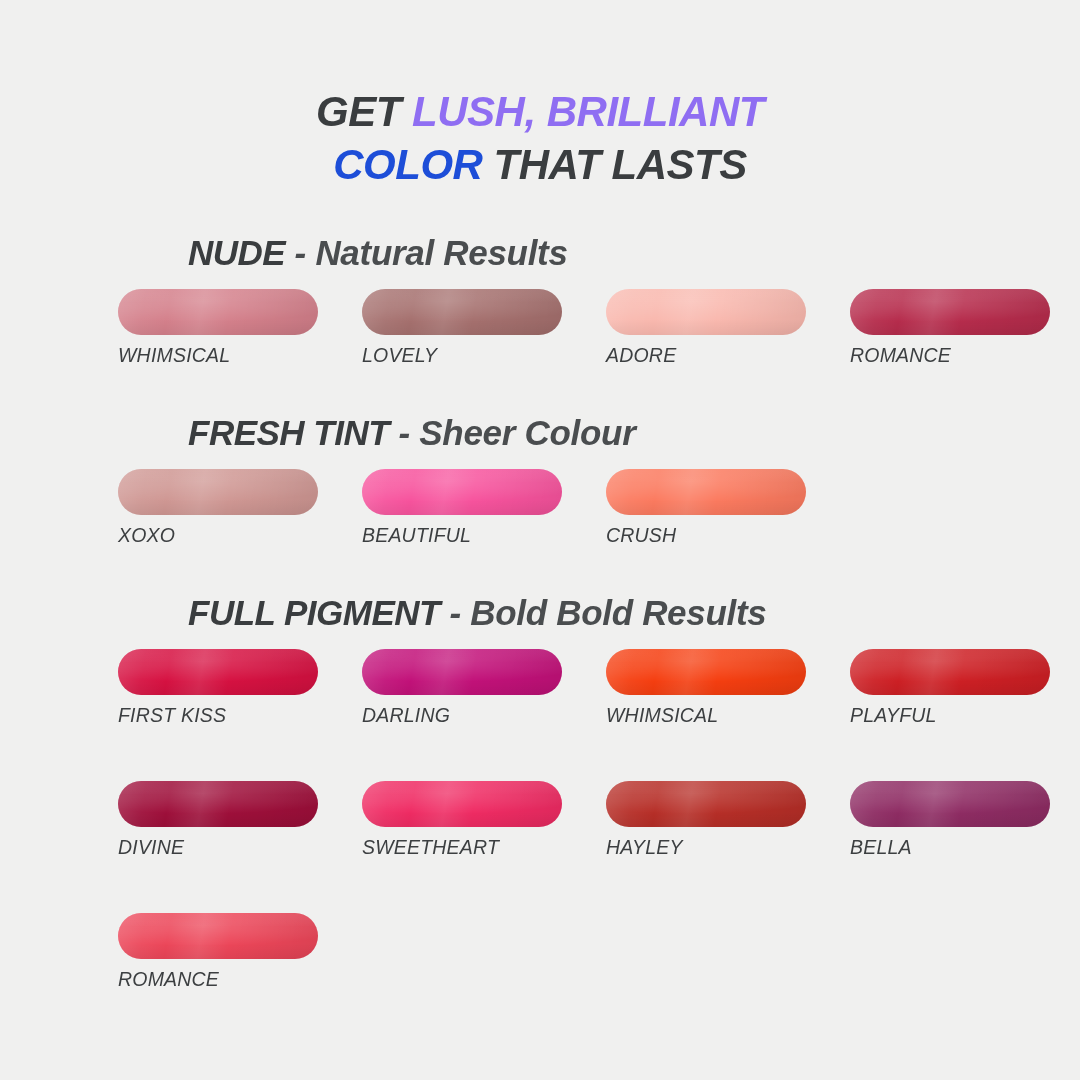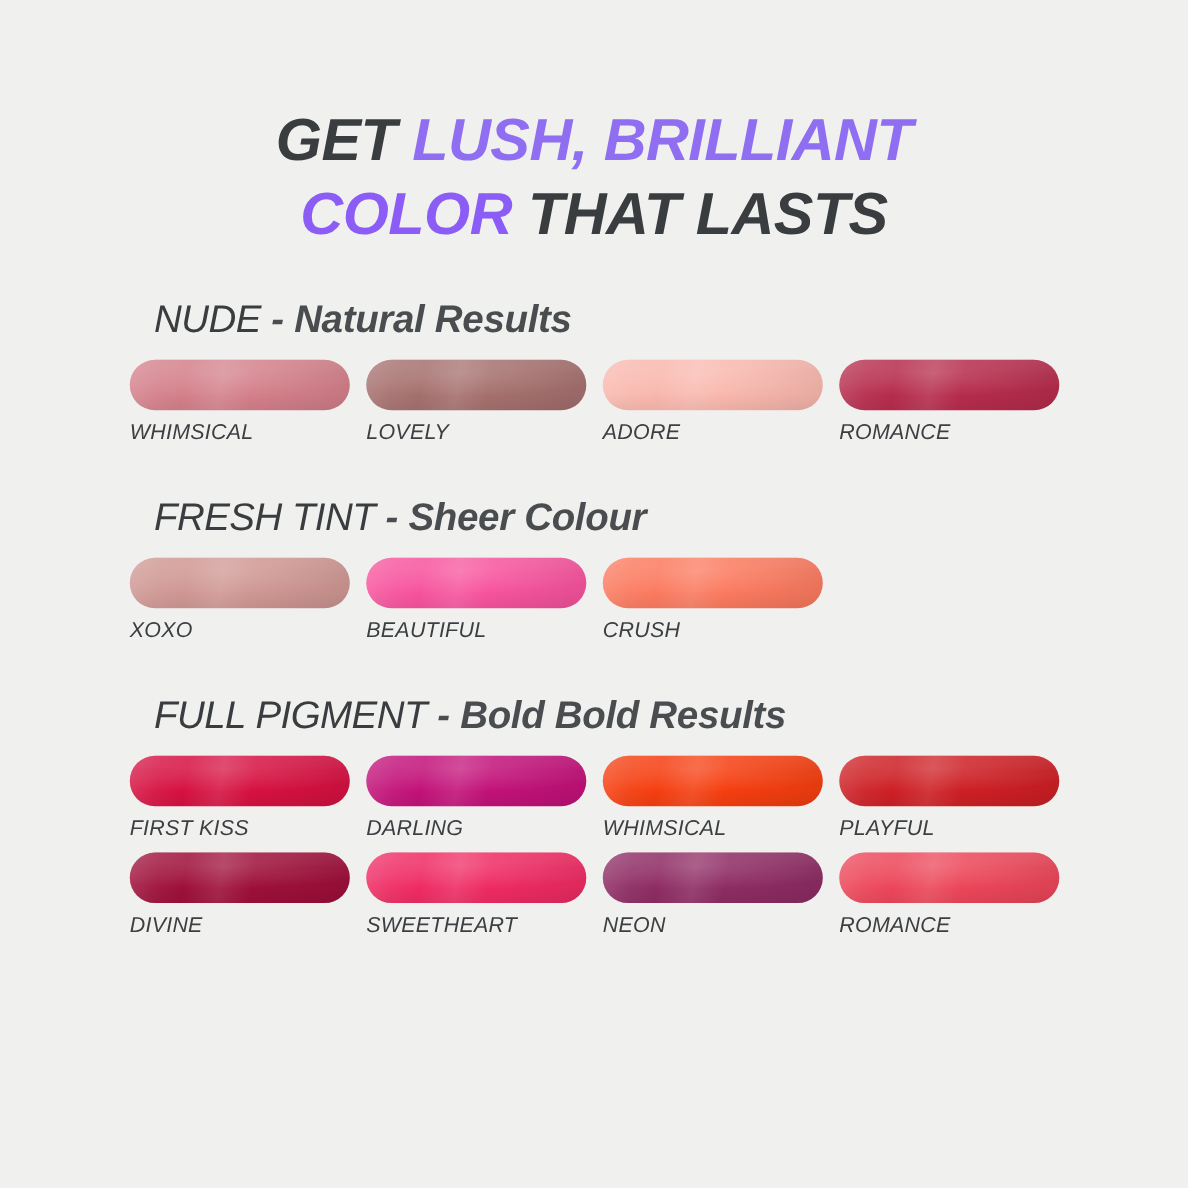--- a/index.html
+++ b/index.html
@@ -22,21 +22,21 @@
     background: #f0f0ef;
     box-sizing: border-box;
   }
 
   
   .headline {
     text-align: center;
     padding: 58px 70px 0 70px;
     font-weight: bold;
     font-style: italic;
-    font-size: 54px;
+    font-size: 42px;
     line-height: 1.25;
     letter-spacing: -0.5px;
     color: #3a3d3f;
   }
   .headline .hl-accent { color: #8f6ef2; }
   .headline .hl-line { display: block; white-space: nowrap; }
 
   
   .sections {
     padding: 0 0 0 118px;
@@ -48,34 +48,36 @@
 
   .section-title {
     font-size: 35px;
     font-style: italic;
     color: #3a3d3f;
     margin: 0 0 16px 22px;
     white-space: nowrap;
     letter-spacing: -0.3px;
   }
   .section-title .st-strong {
-    font-weight: normal;
+    font-weight: bold;
     letter-spacing: -0.5px;
+    margin-left: 48px;
   }
   .section-title .st-sub {
     font-weight: 700;
     color: #4a4d4f;
   }
 
   
   .swatch-grid {
     display: grid;
     grid-template-columns: repeat(4, 200px);
     column-gap: 15px;
     row-gap: 0px;
+    gap: 44px;
   }
   .swatch-grid.cols-3 { grid-template-columns: repeat(4, 200px); }
 
   .swatch-cell {
     width: 200px;
     padding-bottom: 10px;
   }
 
   .swatch-chip {
     width: 200px;
@@ -127,21 +129,21 @@
     white-space: nowrap;
   }
 </style>
 </head>
 <body style="background-color: rgb(240, 240, 239);">
 
 <div class="page" style="background-color: rgb(240, 240, 239);">
 
   <h1 class="headline">
     <span class="hl-line"><span>GET </span><span class="hl-accent" style="color: rgb(143, 110, 242);">LUSH, BRILLIANT</span></span>
-    <span class="hl-line"><span class="hl-accent" style="color: #8b5cf6;">COLOR</span><span> THAT LASTS</span></span>
+    <span class="hl-line"><span class="hl-accent" style="color: #1d4ed8;">COLOR</span><span> THAT LASTS</span></span>
   </h1>
 
   <div class="sections">
 
     <section class="section s-nude">
       <div class="section-title">
         <span class="st-strong">NUDE</span><span class="st-sub"> - Natural Results</span>
       </div>
       <div class="swatch-grid">
         <div class="swatch-cell">
@@ -206,22 +208,26 @@
         </div>
         <div class="swatch-cell">
           <div class="swatch-chip" style="background-color: rgb(158, 15, 58);"></div>
           <div class="swatch-label">DIVINE</div>
         </div>
         <div class="swatch-cell">
           <div class="swatch-chip" style="background-color: rgb(239, 43, 99);"></div>
           <div class="swatch-label">SWEETHEART</div>
         </div>
         <div class="swatch-cell">
+          <div class="swatch-chip" style="background-color: rgb(182, 46, 39);"></div>
+          <div class="swatch-label">HAYLEY</div>
+        </div>
+        <div class="swatch-cell">
           <div class="swatch-chip" style="background-color: rgb(142, 44, 99);"></div>
-          <div class="swatch-label">NEON</div>
+          <div class="swatch-label">BELLA</div>
         </div>
         <div class="swatch-cell">
           <div class="swatch-chip" style="background-color: rgb(236, 70, 89);"></div>
           <div class="swatch-label">ROMANCE</div>
         </div>
       </div>
     </section>
 
   </div>
 </div>

